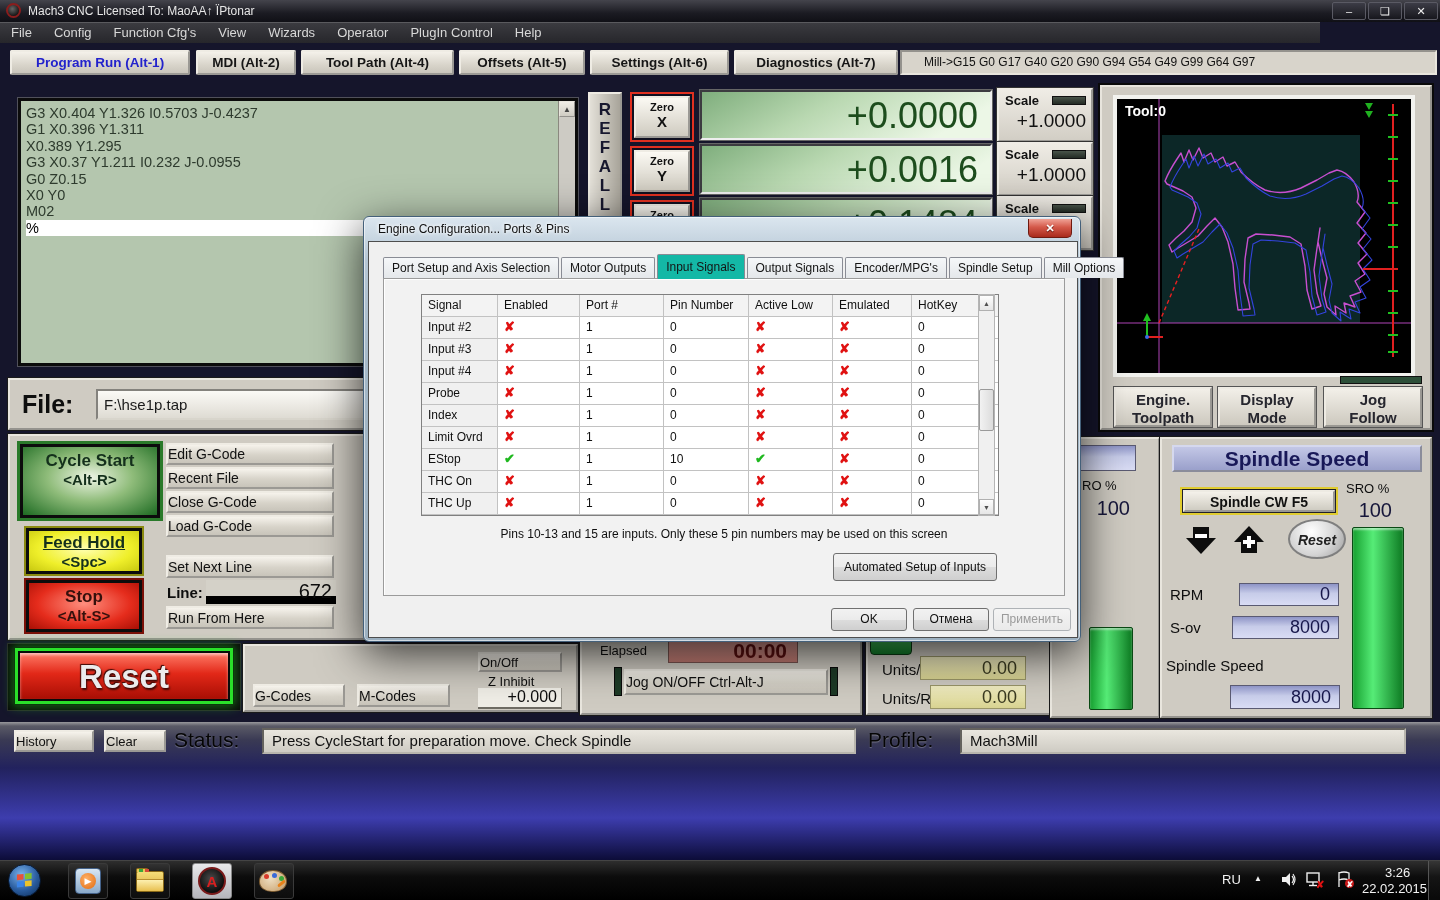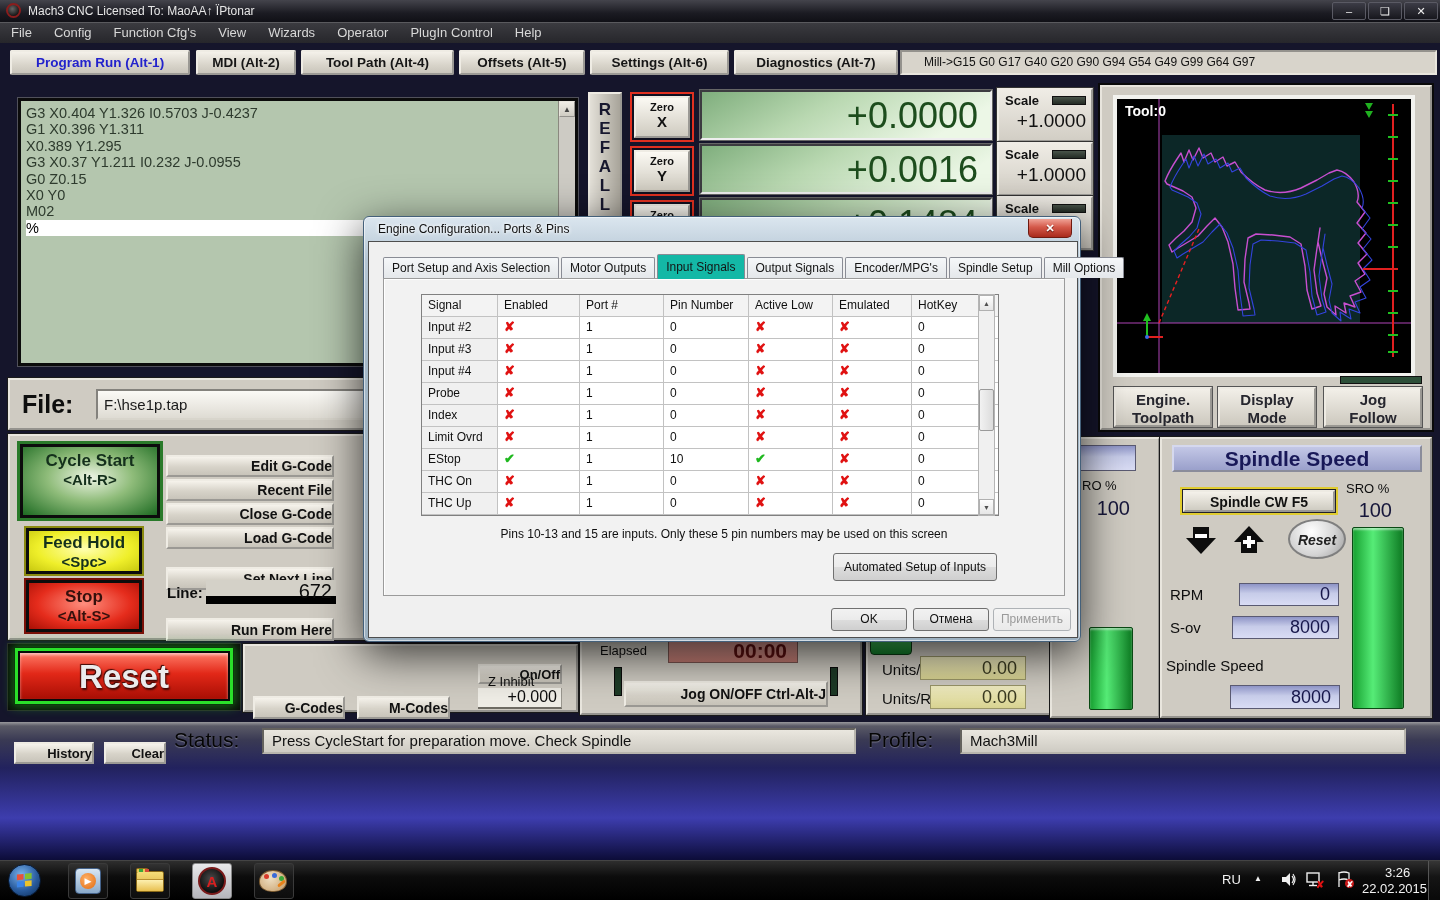--- a/index.html
+++ b/index.html
@@ -5,21 +5,21 @@
   html,body{margin:0;padding:0;background:#000;}
   *{box-sizing:border-box;font-family:"Liberation Sans",sans-serif;}
   .screen{position:relative;width:1440px;height:900px;background:#15152b;overflow:hidden;}
   .abs{position:absolute;}
 
   
   .titlebar{left:0;top:0;width:1440px;height:22px;background:linear-gradient(180deg,#44444c,#1b1b22 60%,#101016);color:#e6e6e6;font-size:12px;}
   .titlebar .ttext{position:absolute;left:28px;top:4px;}
   .appicon{position:absolute;left:6px;top:3px;width:15px;height:15px;border-radius:50%;background:radial-gradient(circle at 40% 35%,#666,#1a1a1a 70%);border:2px solid #8a1d1d;}
   .winbtn{position:absolute;top:2px;width:34px;height:18px;background:linear-gradient(180deg,#3c3c46,#17171d);border:1px solid #5a5a64;color:#eee;font-size:11px;text-align:center;line-height:17px;border-radius:2px;}
-  .menubar{left:0;top:22px;width:1440px;height:21px;background:linear-gradient(180deg,#3b3b40,#26262b);border-top:1px solid #5a5a5e;display:flex;align-items:center;}
+  .menubar{left:0;top:22px;width:1320px;height:21px;background:linear-gradient(180deg,#3b3b40,#26262b);border-top:1px solid #5a5a5e;display:flex;align-items:center;}
   .menu-item{padding:0 11px;color:#d8d8d8;font-size:13px;line-height:20px;}
 
   
   .tab{position:absolute;top:50px;height:25px;background:linear-gradient(180deg,#f4f1ea,#d9d5cb 60%,#c9c5bb);border:2px outset #efece4;border-radius:2px;font-weight:bold;font-size:13.5px;color:#161616;text-align:center;line-height:21px;}
   .tab.active{color:#2222cc;}
   .modes-strip{left:900px;top:50px;width:537px;height:25px;background:#d8d4cb;border:2px inset #e8e5dd;color:#111;font-size:12px;line-height:21px;padding-left:22px;white-space:nowrap;overflow:hidden;}
 
   
   .gcode-panel{left:18px;top:98px;width:560px;height:268px;background:#b4c6ae;border:3px solid #0b0b0b;box-shadow:0 0 0 1px #50505a;}
   .gcode-lines{position:absolute;left:5px;top:4px;right:22px;}
@@ -44,21 +44,21 @@
 
   
   .tp-panel{left:1100px;top:85px;width:332px;height:345px;background:#cfcbc2;border:2px outset #e8e5dd;box-shadow:0 0 0 2px #0a0a0a;}
   .tp-display{position:absolute;left:11px;top:8px;width:302px;height:282px;background:#000;border:4px solid #f2f2ee;}
   .tp-tool{position:absolute;left:8px;top:4px;color:#fff;font-weight:bold;font-size:14px;}
   .tp-btn{position:absolute;top:300px;height:40px;background:linear-gradient(180deg,#f2efe8,#cdc9bf);border:2px outset #eeebe3;box-shadow:0 0 0 1px #555;font-weight:bold;font-size:15px;color:#26262e;text-align:center;line-height:18px;padding-top:2px;}
   .tp-led{position:absolute;left:238px;top:289px;width:82px;height:8px;background:#2d4f38;border:1px solid #111;}
 
   
   .panel{background:#cfcbc2;border:2px outset #e9e6de;box-shadow:0 0 0 1px #1a1a1a;}
-  .btn{background:linear-gradient(180deg,#f6f3ec,#d7d3c9 55%,#c8c4ba);border:2px outset #efece4;font-weight:bold;color:#111;text-align:right;margin-top:12px;}
+  .btn{background:linear-gradient(180deg,#f6f3ec,#d7d3c9 55%,#c8c4ba);border:2px outset #efece4;font-weight:normal;color:#111;text-align:left;}
   .insetf{background:linear-gradient(180deg,#fbfaf6,#dedbd3);border:2px inset #d8d5cc;color:#1a1a1a;}
   .filelabel{font-weight:bold;font-size:25px;color:#0e0e0e;}
 
   .bigbtn{border:3px solid #0c0c0c;text-align:center;font-weight:bold;color:#14301c;}
   .cycle{background:radial-gradient(ellipse at 50% 45%,#eef5e6 0%,#8fbc7a 45%,#1d6b22 100%);box-shadow:0 0 0 3px #2a7a2a;}
   .feedh{background:radial-gradient(ellipse at 50% 45%,#ffffb0 0%,#efef2a 60%,#c8c810 100%);box-shadow:0 0 0 2px #8a8a10;}
   .stopb{background:radial-gradient(ellipse at 50% 45%,#ff8f7f 0%,#e52c1c 60%,#a80f05 100%);box-shadow:0 0 0 2px #7a1008;color:#35100c;}
   .bigbtn .l1{font-size:17px;line-height:20px;padding-top:4px;}
   .bigbtn .l2{font-size:15px;line-height:17px;}
 
@@ -270,21 +270,21 @@
     <span class="abs filelabel" style="left:12px;top:10px;">File:</span>
     <div class="abs insetf" style="left:86px;top:9px;width:474px;height:31px;font-size:15px;line-height:27px;padding-left:6px;">F:\hse1p.tap</div>
   </div>
 
   <div class="abs panel" style="left:8px;top:434px;width:357px;height:206px;">
     <div class="abs bigbtn cycle" style="left:10px;top:8px;width:140px;height:74px;">
       <div class="l1">Cycle Start</div>
       <div class="l2">&lt;Alt-R&gt;</div>
     </div>
     <div class="abs bigbtn feedh" style="left:16px;top:92px;width:116px;height:46px;">
-      <div class="l1" style="padding-top:2px;">Feed Hold</div>
+      <div class="l1" style="padding-top:2px;text-decoration:underline;">Feed Hold</div>
       <div class="l2">&lt;Spc&gt;</div>
     </div>
     <div class="abs bigbtn stopb" style="left:16px;top:144px;width:116px;height:52px;">
       <div class="l1">Stop</div>
       <div class="l2">&lt;Alt-S&gt;</div>
     </div>
     <div class="abs btn" style="left:156px;top:7px;width:168px;height:22px;font-size:14px;line-height:19px;">Edit G-Code</div>
     <div class="abs btn" style="left:156px;top:31px;width:168px;height:22px;font-size:14px;line-height:19px;">Recent File</div>
     <div class="abs btn" style="left:156px;top:55px;width:168px;height:22px;font-size:14px;line-height:19px;">Close G-Code</div>
     <div class="abs btn" style="left:156px;top:79px;width:168px;height:22px;font-size:14px;line-height:19px;">Load G-Code</div>

